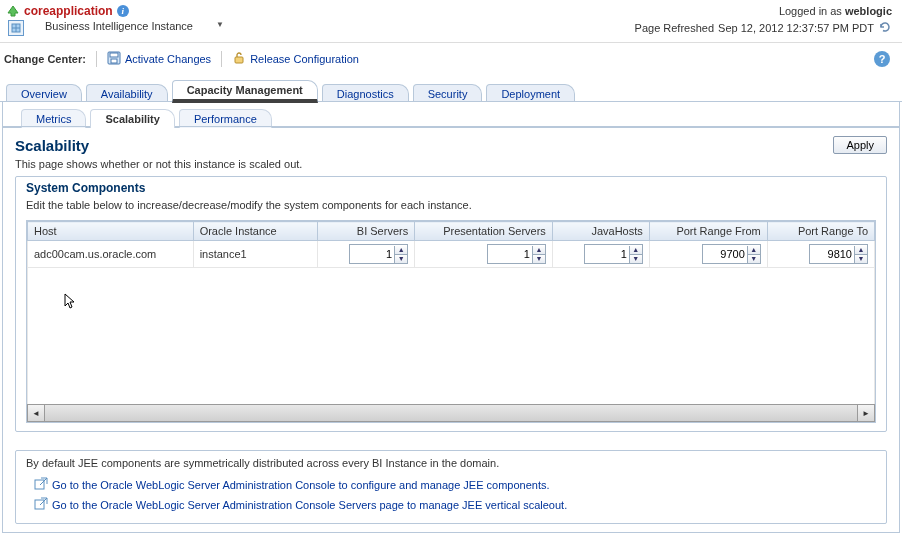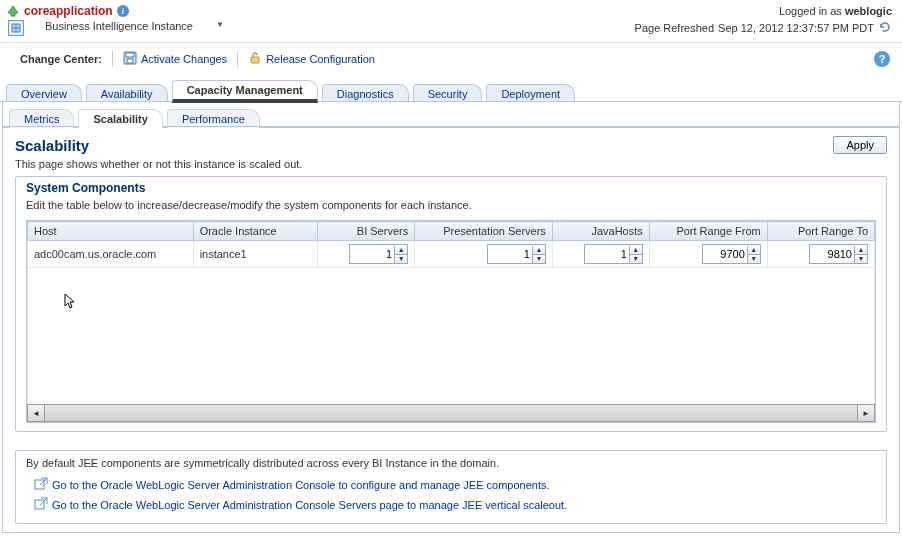--- a/index.html
+++ b/index.html
@@ -12,31 +12,31 @@
 .up-arrow svg{width:12px;height:12px}
 .app-name{font-weight:bold;font-size:12px;color:#b91c1c}
 .info-icon{width:12px;height:12px;border-radius:50%;background:#4a90d9;color:#fff;font-weight:bold;font-size:9px;display:inline-flex;align-items:center;justify-content:center;font-style:italic;font-family:Georgia,serif}
 .logged-in{font-size:11px;color:#333}
 .header-bottom{display:flex;justify-content:space-between;align-items:center;margin-top:2px}
 .bi-instance{display:flex;align-items:flex-start;gap:21px;font-size:11px;color:#333;padding-left:2px}
 .cube-icon{width:14px;height:14px;border:1px solid #6699cc;display:inline-flex;align-items:center;justify-content:center;background:#eaf2fa}
 .cube-icon svg{width:10px;height:10px}
 .refresh{font-size:11px;color:#333;display:flex;align-items:center;gap:4px}
 .refresh-icon svg{width:14px;height:14px}
-.change-center{display:flex;align-items:center;gap:10px;padding:8px 20px;border-top:1px solid #ddd;margin-top:4px;position:relative}
+.change-center{display:flex;align-items:center;gap:10px;padding:8px 4px;border-top:1px solid #ddd;margin-top:4px;position:relative}
 .change-center-label{font-weight:bold;font-size:11px;color:#333}
 .divider{width:1px;height:16px;background:#ccc}
 .cc-action{display:flex;align-items:center;gap:4px;color:#003399;cursor:pointer;font-size:11px}
 .disk-icon svg,.lock-icon svg{width:14px;height:14px}
 .help-icon{position:absolute;right:12px;width:16px;height:16px;border-radius:50%;background:#5b9bd5;color:#fff;display:flex;align-items:center;justify-content:center;font-weight:bold;font-size:11px}
 .tab-row{display:flex;align-items:flex-end;padding-left:6px;margin-top:4px;position:relative}
 .tab{padding:3px 14px;font-size:11px;color:#003399;background:#e8eef7;border:1px solid #b8c8da;border-bottom:none;border-top-left-radius:4px;border-top-right-radius:10px;margin-right:4px;cursor:pointer;position:relative;top:1px}
 .tab.active{background:#fff;font-weight:bold;color:#333;border-bottom:4px solid #404040;z-index:2}
 .tab-underline{position:absolute;left:0;right:0;bottom:0;height:1px;background:#b8c8da;z-index:1}
-.sub-tab-row{display:flex;align-items:flex-end;padding-left:6px;padding-top:6px;border:1px solid #b8c8da;border-top:none;margin:0 2px;position:relative;background:#fff}
+.sub-tab-row{display:flex;align-items:flex-end;padding-left:18px;padding-top:6px;border:1px solid #b8c8da;border-top:none;margin:0 2px;position:relative;background:#fff}
 .sub-tab{padding:3px 14px;font-size:11px;color:#003399;background:#f0f4fa;border:1px solid #cbd6e4;border-bottom:none;border-top-left-radius:4px;border-top-right-radius:10px;margin-right:4px;cursor:pointer;position:relative;top:1px}
 .sub-tab.active{background:#fff;font-weight:bold;color:#333;z-index:2}
 .content{border:1px solid #b8c8da;border-top:none;margin:0 2px;padding:8px 12px;background:#fff}
 .section-title-row{display:flex;justify-content:space-between;align-items:center}
 .section-title{font-weight:bold;font-size:15px;color:#003366}
 .apply-btn{padding:2px 12px;font-size:11px;border:1px solid #8a9bb0;background:linear-gradient(#fdfdfd,#e6ebf2);border-radius:2px;cursor:pointer}
 .section-desc{font-size:11px;color:#333;margin:4px 0 6px}
 .panel{border:1px solid #b8c8da;border-radius:2px;margin-top:4px;padding:0;background:#fff}
 .panel-header{font-weight:bold;font-size:12px;color:#003366;padding:4px 10px}
 .panel-body{padding:0 10px 8px}

